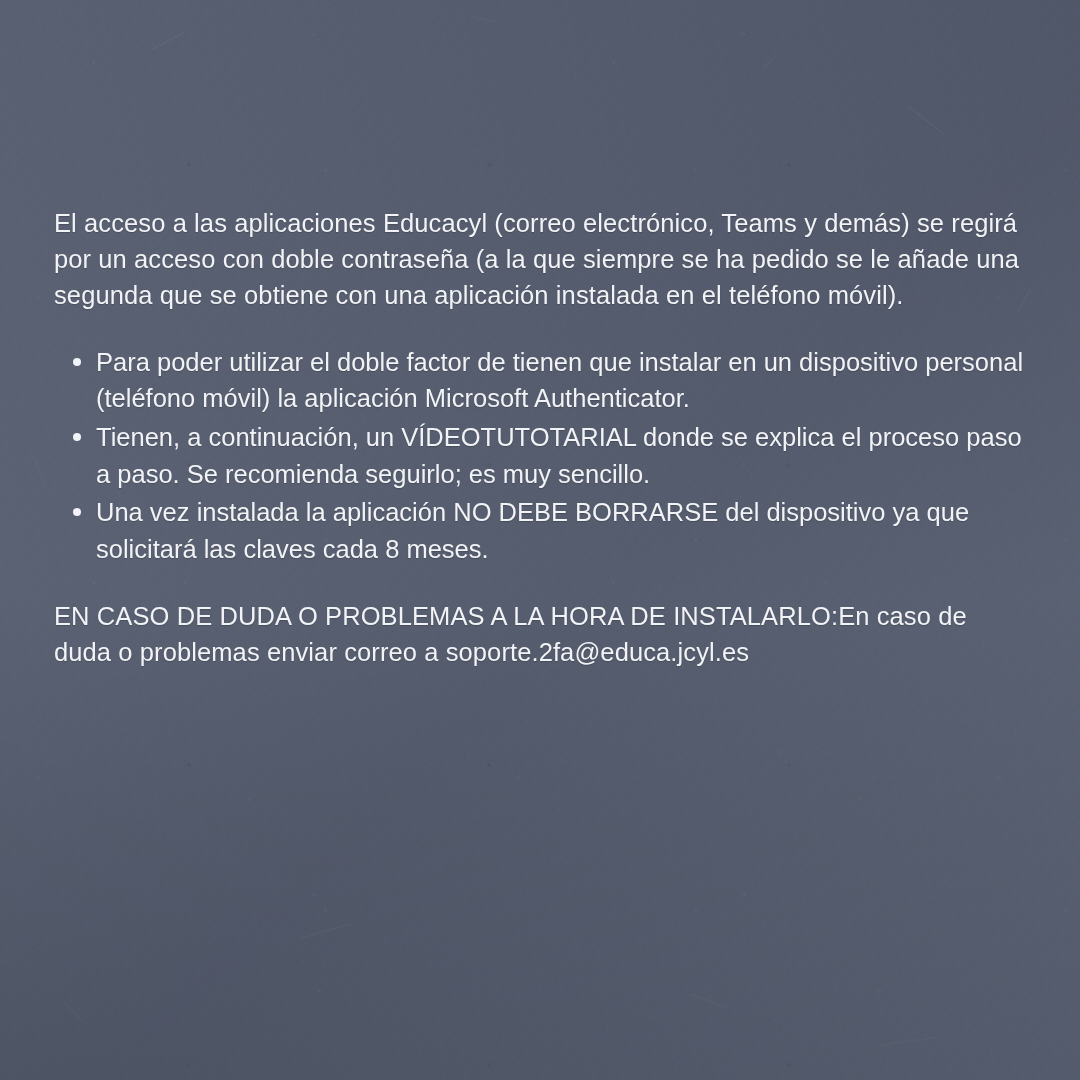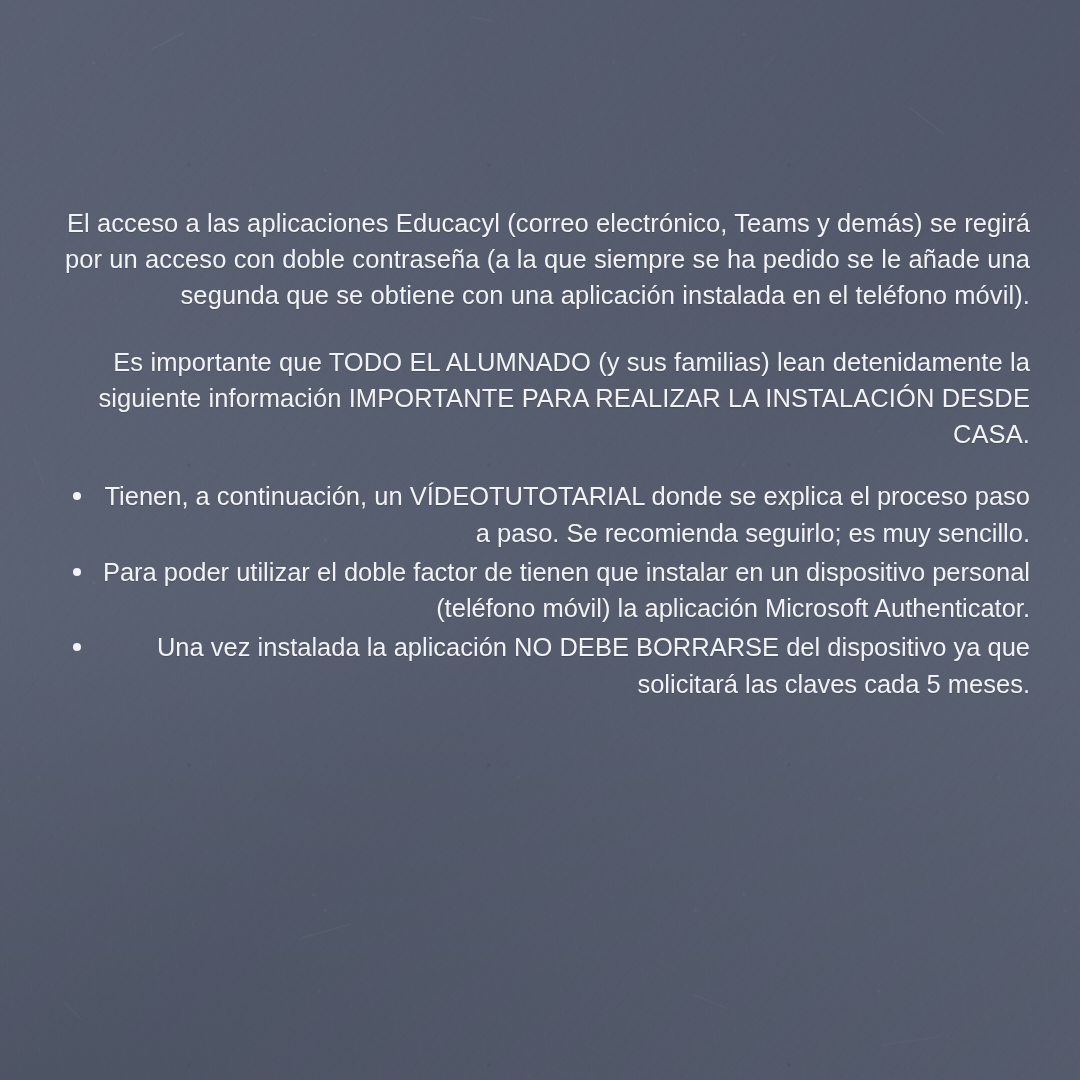--- a/index.html
+++ b/index.html
@@ -29,21 +29,20 @@
       radial-gradient(circle at 57% 77%, rgba(255,255,255,0.026) 0 1.2px, rgba(255,255,255,0) 2px),
       radial-gradient(circle at 29% 91%, rgba(255,255,255,0.030) 0 1.3px, rgba(255,255,255,0) 2px),
       radial-gradient(circle at 95% 88%, rgba(255,255,255,0.024) 0 1.0px, rgba(255,255,255,0) 2px),
       radial-gradient(circle at 63% 55%, rgba(0,0,0,0.05) 0 1.6px, rgba(0,0,0,0) 2.4px),
       linear-gradient(135deg, rgba(255,255,255,0.03) 0%, rgba(0,0,0,0.05) 55%, rgba(255,255,255,0.02) 100%),
       linear-gradient(0deg, #515869 0%, #5a6274 45%, #545b6d 100%);
     background-size:
       520px 520px, 430px 430px, 610px 610px, 370px 370px,
       480px 480px, 560px 560px, 640px 640px, 400px 400px,
       300px 300px, 100% 100%, 100% 100%;
-    text-align: right;
   }
 
   
   #poster::before {
     content: "";
     position: absolute;
     inset: 0;
     pointer-events: none;
     opacity: 0.5;
     background-image:
@@ -125,23 +124,23 @@
   <div class="scratch" style="left:300px; top:930px; width:52px; height:2px; transform:rotate(-16deg); opacity:.30;"></div>
   <div class="scratch" style="left:690px; top:1000px; width:38px; height:2px; transform:rotate(22deg); opacity:.26;"></div>
   <div class="scratch" style="left:880px; top:1040px; width:60px; height:2px; transform:rotate(-8deg); opacity:.22;"></div>
   <div class="scratch" style="left:60px; top:1010px; width:26px; height:2px; transform:rotate(44deg); opacity:.22;"></div>
   <div class="scratch" style="left:760px; top:60px; width:20px; height:2px; transform:rotate(-48deg); opacity:.24;"></div>
 
   <div id="content">
 
     <p class="para intro">El acceso a las aplicaciones Educacyl (correo electrónico, Teams y demás) se regirá por un acceso con doble contraseña (a la que siempre se ha pedido se le añade una segunda que se obtiene con una aplicación instalada en el teléfono móvil).</p>
 
-    <p class="para second">Es importante que TODO EL ALUMNADO (y sus familias) lean detenidamente la siguiente información IMPORTANTE PARA REALIZAR LA INSTALACIÓN DESDE CASA.</p>
 
     <ul class="bullets">
+      <li>Para poder utilizar el doble factor de tienen que instalar en un dispositivo personal (teléfono móvil) la aplicación Microsoft Authenticator.</li>
       <li>Tienen, a continuación, un VÍDEOTUTOTARIAL donde se explica el proceso paso a paso. Se recomienda seguirlo; es muy sencillo.</li>
-      <li>Para poder utilizar el doble factor de tienen que instalar en un dispositivo personal (teléfono móvil) la aplicación Microsoft Authenticator.</li>
-      <li>Una vez instalada la aplicación NO DEBE BORRARSE del dispositivo ya que solicitará las claves cada 5 meses.</li>
+      <li>Una vez instalada la aplicación NO DEBE BORRARSE del dispositivo ya que solicitará las claves cada 8 meses.</li>
     </ul>
 
+    <p class="para footer">EN CASO DE DUDA O PROBLEMAS A LA HORA DE INSTALARLO:En caso de duda o problemas enviar correo a soporte.2fa@educa.jcyl.es</p>
 
   </div>
 </div>
 
 </body></html>

